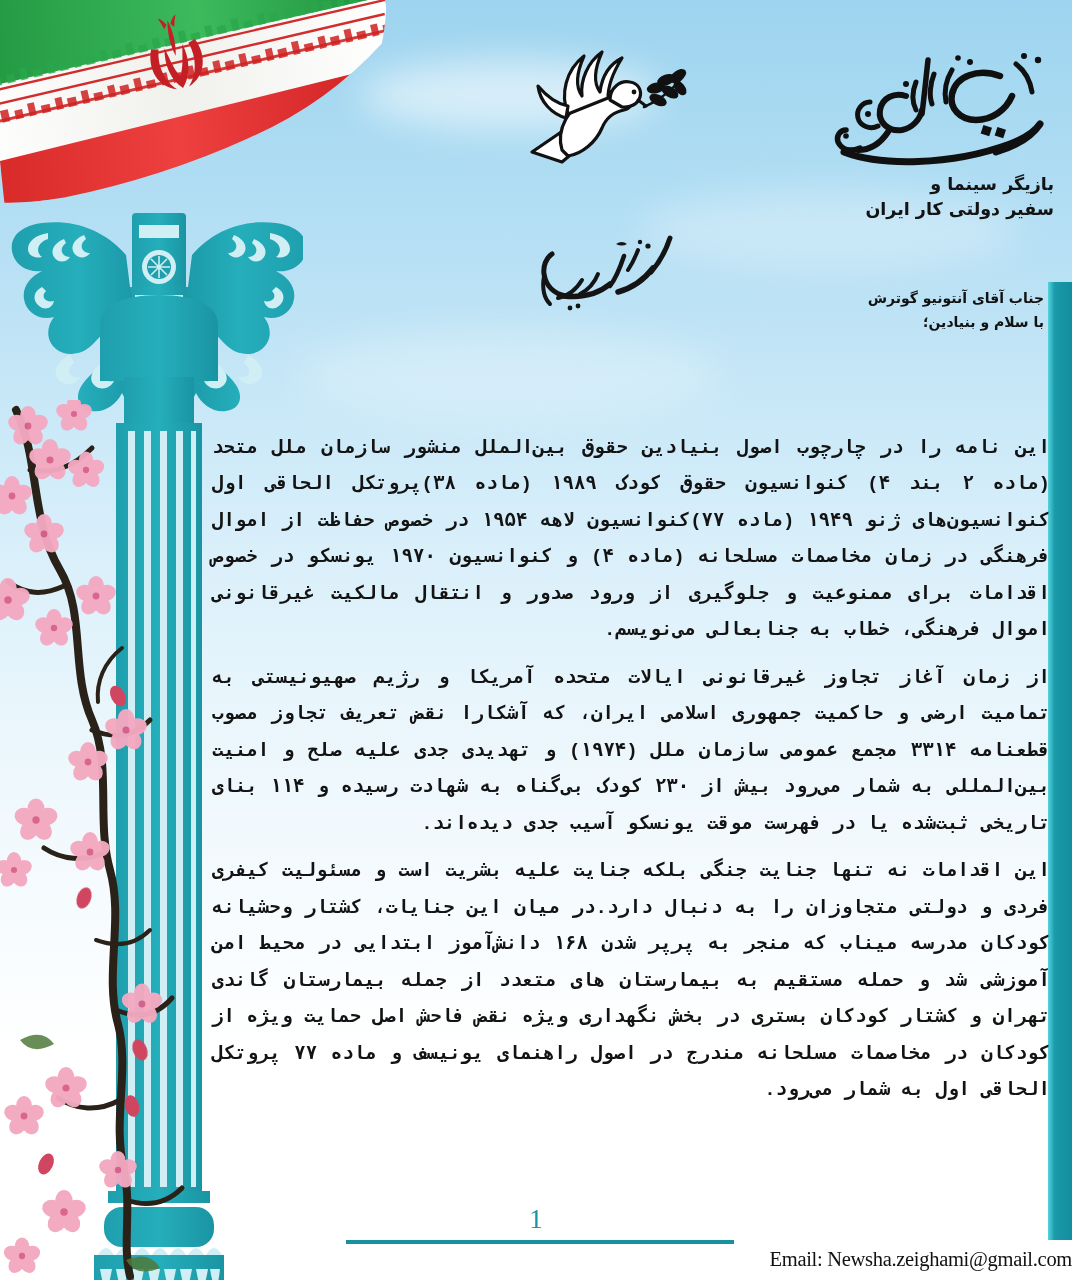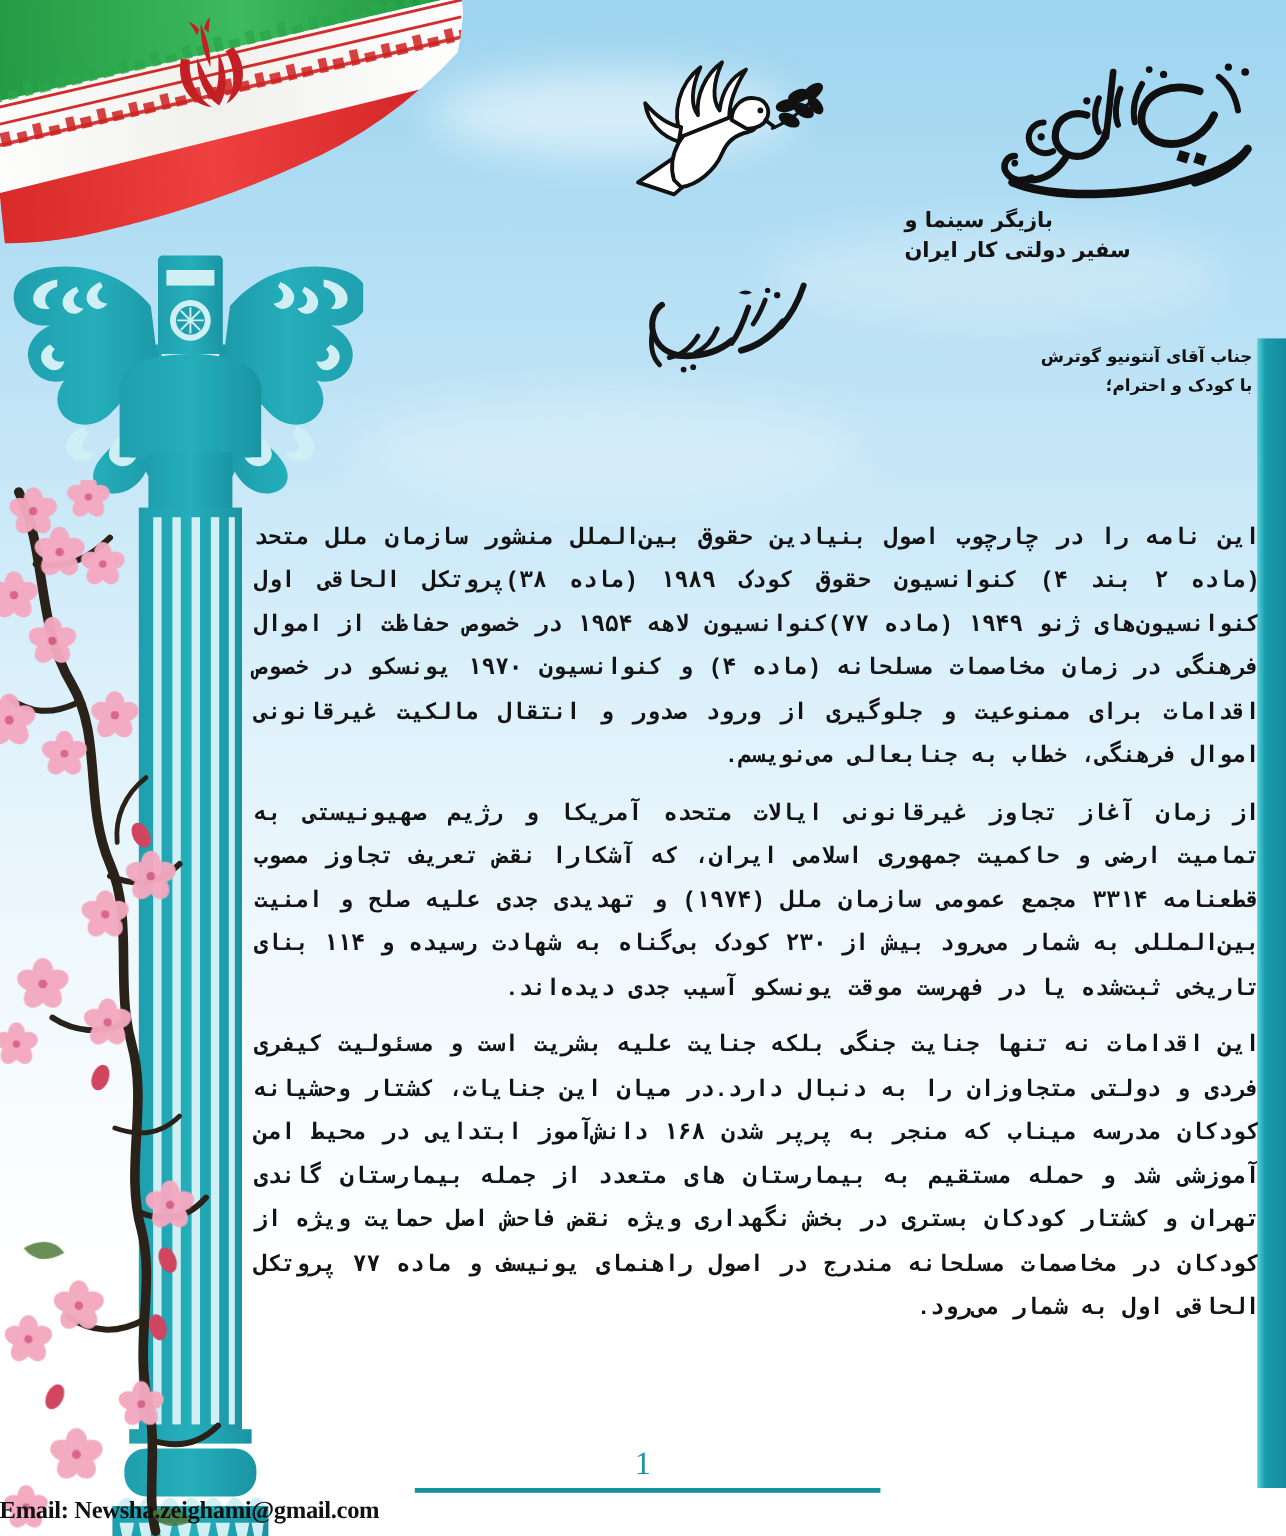--- a/index.html
+++ b/index.html
@@ -36,21 +36,21 @@
   
   #dove{ position:absolute; left:510px; top:22px; width:200px; height:165px;}
   
   #besmeh{ position:absolute; left:520px; top:228px; width:180px; height:92px;}
   
   #mehr{ position:absolute; left:548px; top:312px; width:130px; height:105px; opacity:.95;}
   
   #siglogo{ position:absolute; left:810px; top:40px; width:250px; height:140px;}
   #sigsub{
     position:absolute; right:18px; top:172px; width:300px;
-    text-align:left; direction:rtl;
+    text-align:right; direction:rtl;
     font-size:17.5px; font-weight:bold; line-height:1.45; color:#131313;
     letter-spacing:-.2px;
   }
   
   #rightbar{
     position:absolute; right:0px; top:282px; width:24px; height:958px;
     background:linear-gradient(90deg,#54d4dd 0%,#1a9aaa 28%,#138d9d 100%);
   }
   
   #column{ position:absolute; left:8px; top:195px; width:295px; height:1085px;}
@@ -76,23 +76,23 @@
   #pagenum{
     position:absolute; left:0; right:0; top:1206px; text-align:center;
     font-family:"Liberation Serif","DejaVu Serif",serif;
     font-size:27px; color:#1b93a3; font-weight:normal; line-height:1;
   }
   #rule{
     position:absolute; left:346px; top:1240px; width:388px; height:4px;
     background:#18919f;
   }
   #email{
-    position:absolute; left:0; right:0; top:1248px; text-align:left;
+    position:absolute; left:0; right:0; top:1248px; text-align:right;
     font-family:"Liberation Serif","DejaVu Serif",serif;
-    font-size:20.5px; color:#111; font-weight:bold; direction:ltr;
+    font-size:20.5px; color:#111; font-weight:normal; direction:ltr;
     letter-spacing:-.3px;
   }
 </style>
 </head>
 <body>
 
 <div id="page">
 
   <div class="cloud" style="left:360px;top:60px;width:300px;height:70px;"></div>
   <div class="cloud" style="left:640px;top:190px;width:380px;height:80px;opacity:.5;"></div>
@@ -582,21 +582,21 @@
 
       <g fill="#4f7a3a" opacity=".85">
         <path d="M20,640 q22,-12 34,4 q-22,12 -34,-4 Z"></path>
         <path d="M126,860 q24,-10 34,8 q-24,10 -34,-8 Z"></path>
       </g>
     </g>
   </svg>
 
   <div id="letterhead">
     <div>جناب آقای آنتونیو گوترش</div>
-    <div>با کودک و احترام؛</div>
+    <div>با سلام و بنیادین؛</div>
   </div>
 
   <div id="body">
     <p>این نامه را در چارچوب اصول بنیادین حقوق بین‌الملل منشور سازمان ملل متحد (ماده ۲ بند ۴) کنوانسیون حقوق کودک ۱۹۸۹ (ماده ۳۸)پروتکل الحاقی اول کنوانسیون‌های ژنو ۱۹۴۹ (ماده ۷۷)کنوانسیون لاهه ۱۹۵۴ در خصوص حفاظت از اموال فرهنگی در زمان مخاصمات مسلحانه (ماده ۴) و کنوانسیون ۱۹۷۰ یونسکو در خصوص اقدامات برای ممنوعیت و جلوگیری از ورود صدور و انتقال مالکیت غیرقانونی اموال فرهنگی، خطاب به جنابعالی می‌نویسم.</p>
     <p>از زمان آغاز تجاوز غیرقانونی ایالات متحده آمریکا و رژیم صهیونیستی به تمامیت ارضی و حاکمیت جمهوری اسلامی ایران، که آشکارا نقض تعریف تجاوز مصوب قطعنامه ۳۳۱۴ مجمع عمومی سازمان ملل (۱۹۷۴) و تهدیدی جدی علیه صلح و امنیت بین‌المللی به شمار می‌رود بیش از ۲۳۰ کودک بی‌گناه به شهادت رسیده و ۱۱۴ بنای تاریخی ثبت‌شده یا در فهرست موقت یونسکو آسیب جدی دیده‌اند.</p>
     <p>این اقدامات نه تنها جنایت جنگی بلکه جنایت علیه بشریت است و مسئولیت کیفری فردی و دولتی متجاوزان را به دنبال دارد.در میان این جنایات، کشتار وحشیانه کودکان مدرسه میناب که منجر به پرپر شدن ۱۶۸ دانش‌آموز ابتدایی در محیط امن آموزشی شد و حمله مستقیم به بیمارستان های متعدد از جمله بیمارستان گاندی تهران و کشتار کودکان بستری در بخش نگهداری ویژه نقض فاحش اصل حمایت ویژه از کودکان در مخاصمات مسلحانه مندرج در اصول راهنمای یونیسف و ماده ۷۷ پروتکل الحاقی اول به شمار می‌رود.</p>
   </div>
 
   <div id="pagenum">1</div>
   <div id="rule"></div>

